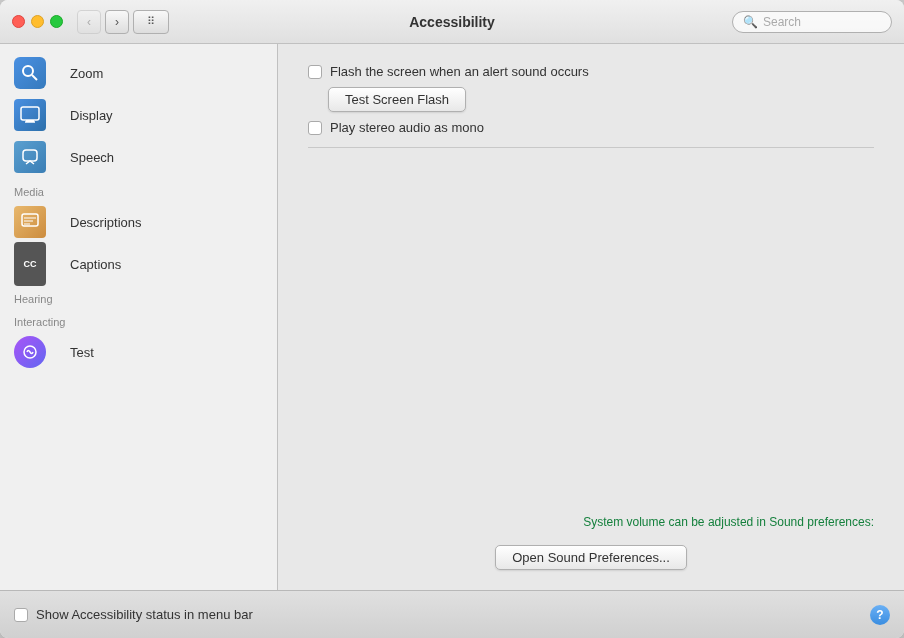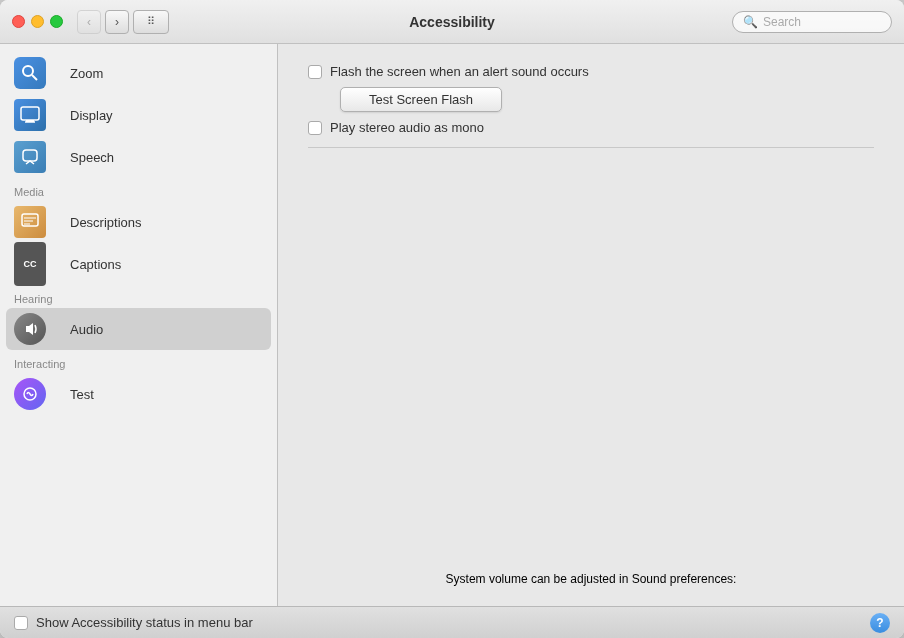--- a/index.html
+++ b/index.html
@@ -273,61 +273,62 @@
 
     .option-label {
       font-size: 13px;
       color: #333;
     }
 
     .btn {
       background: linear-gradient(to bottom, #ffffff, #e8e8e8);
       border: 1px solid #b0b0b0;
       border-radius: 5px;
-      padding: 4px 28px;
+      padding: 4px 16px;
       font-size: 13px;
       color: #333;
       cursor: pointer;
       display: inline-flex;
       align-items: center;
       box-shadow: 0 1px 2px rgba(0,0,0,0.1);
-      margin-left: 32px;
+      margin-left: 20px;
     }
 
     .divider {
       height: 1px;
       background: #c8c8c8;
       margin: 4px 0;
     }
 
     .spacer { flex: 1; }
 
     .bottom-note {
       font-size: 12px;
-      color: #000000;
-      text-align: center;
+      color: #15803d;
+      text-align: right;
+      margin-bottom: 8px;
     }
 
     .bottom-btn {
       background: linear-gradient(to bottom, #ffffff, #e8e8e8);
       border: 1px solid #b0b0b0;
       border-radius: 5px;
       padding: 4px 16px;
       font-size: 13px;
       color: #333;
       cursor: pointer;
       display: inline-flex;
       align-items: center;
       box-shadow: 0 1px 2px rgba(0,0,0,0.1);
       align-self: center;
     }
 
     
     .bottom-bar {
-      height: 32px;
+      height: 48px;
       background: linear-gradient(to bottom, #e0e0e0, #d0d0d0);
       border-top: 1px solid #b8b8b8;
       display: flex;
       align-items: center;
       padding: 0 14px;
       flex-shrink: 0;
     }
 
     .show-status-row {
       display: flex;
@@ -439,31 +440,20 @@
 
       <div class="sidebar-item">
         <div class="sidebar-icon">
           <div class="icon-captions">CC</div>
         </div>
         <span class="sidebar-label">Captions</span>
       </div>
 
       <div class="section-header">Hearing</div>
 
-      <div class="sidebar-item active">
-        <div class="sidebar-icon">
-          <div class="icon-audio">
-            <svg width="18" height="18" viewBox="0 0 18 18">
-                <path d="M5 6 L5 12 L8 12 L12 15 L12 3 L8 6 Z" fill="white"></path>
-                <path d="M14 5 Q16 9 14 13" fill="none" stroke="white" stroke-width="1.5"></path>
-              </svg>
-          </div>
-        </div>
-        <span class="sidebar-label">Audio</span>
-      </div>
 
       <div class="section-header">Interacting</div>
 
 
       <div class="sidebar-item">
         <div class="sidebar-icon">
           <div class="icon-siri">
             <svg width="16" height="16" viewBox="0 0 16 16">
                 <circle cx="8" cy="8" r="6" fill="none" stroke="white" stroke-width="1.5"></circle>
                 <path d="M5 8 Q6 5 8 8 Q10 11 11 8" fill="none" stroke="white" stroke-width="1.5"></path>
@@ -489,20 +479,21 @@
         <div class="checkbox"></div>
         <span class="option-label">Play stereo audio as mono</span>
       </div>
 
       <div class="divider"></div>
 
       <div class="spacer"></div>
 
       <div class="bottom-note">System volume can be adjusted in Sound preferences:</div>
 
+      <button class="bottom-btn">Open Sound Preferences...</button>
     </div>
   </div>
 
   <div class="bottom-bar">
     <div class="show-status-row">
       <div class="checkbox"></div>
       <span class="option-label">Show Accessibility status in menu bar</span>
     </div>
     <button class="help-btn">?</button>
   </div>

